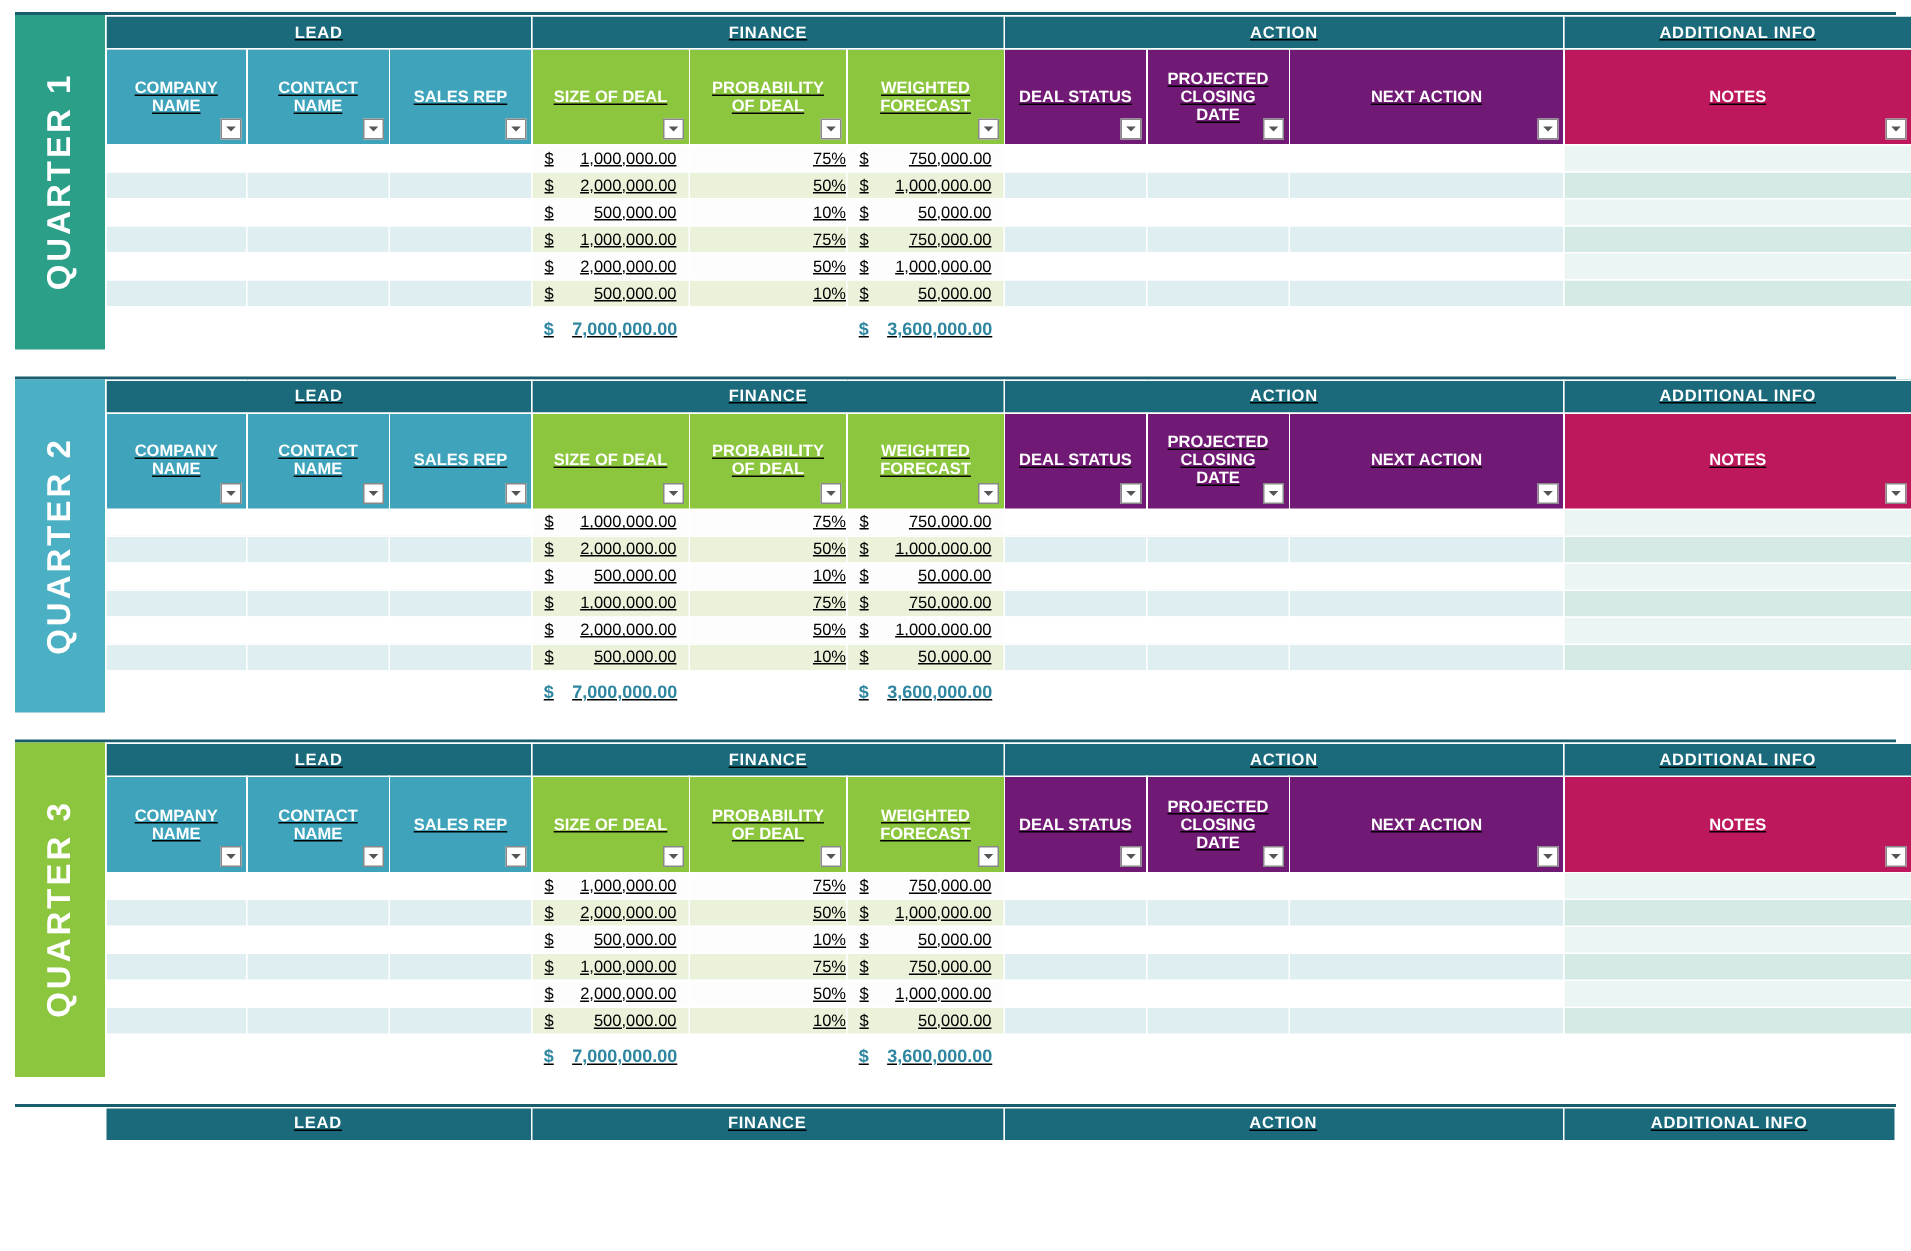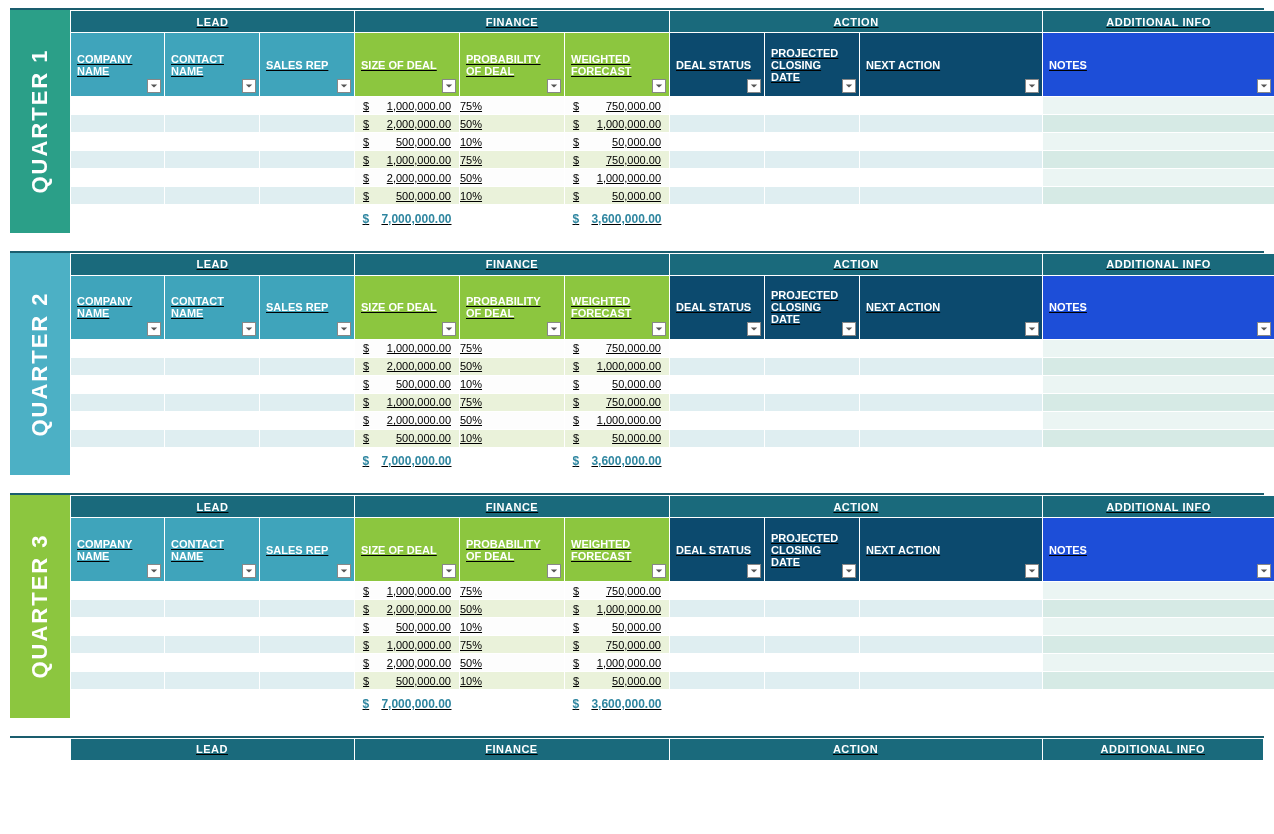--- a/index.html
+++ b/index.html
@@ -10,34 +10,34 @@
   .flex{display:flex;}
   .side{width:60px;display:flex;align-items:center;justify-content:center;background:#2ca08c;flex-shrink:0;}
   .side.q1{background:#2b9f88;}
   .side.q2{background:#4cb0c5;}
   .side.q3{background:#8cc63f;}
   .side span{color:#fff;font-weight:800;font-size:22px;letter-spacing:2px;transform:rotate(-90deg);white-space:nowrap;}
   .main{flex:1;}
   table{border-collapse:collapse;width:100%;table-layout:fixed;text-decoration:underline;}
   td,th{border:1px solid #fff;vertical-align:middle;}
   .ghead td{background:#1a6a7c;color:#fff;font-weight:800;text-align:center;height:22px;font-size:11px;letter-spacing:0.5px;}
-  .chead td{background:#3fa4bb;color:#fff;font-weight:800;height:64px;position:relative;font-size:11px;padding:4px 6px;}
+  .chead td{background:#3fa4bb;color:#fff;font-weight:800;text-align:center;height:64px;position:relative;font-size:11px;padding:4px 6px;}
   .chead td.fin{background:#8cc63f;}
-  .chead td.act{background:#0c4a6e;}
-  .chead td.note{background:#1d4ed8;margin-top:32px;}
+  .chead td.act{background:#701a75;}
+  .chead td.note{background:#be185d;margin-top:32px;}
   .drop{position:absolute;right:3px;bottom:3px;width:14px;height:14px;background:#fff;border:1px solid #888;display:flex;align-items:center;justify-content:center;cursor:pointer;}
   .drop svg{width:8px;height:8px;}
   .dat td{height:18px;background:#fff;font-size:11px;}
   .dat.alt td{background:#dfeef1;}
   .dat td.finbg{background:#fdfdfd;}
   .dat.alt td.finbg{background:#eaf2da;}
   .dat td.notebg{background:#ebf5f3;}
   .dat.alt td.notebg{background:#d6eae5;}
   .money{display:flex;justify-content:space-between;padding:0 8px;}
-  .pct{text-align:left;}
+  .pct{text-align:right;}
   .tot td{height:28px;background:#fff;color:#2f86a0;font-weight:800;font-size:12px;}
   .tot td.noborder{border:none;}
   .mini{border-top:2px solid #1a5d6e;}
   .mini table{width:100%;}
   .footspace{width:60px;border:none;}
 </style>
 </head>
 <body>
 
 <div class="page">

